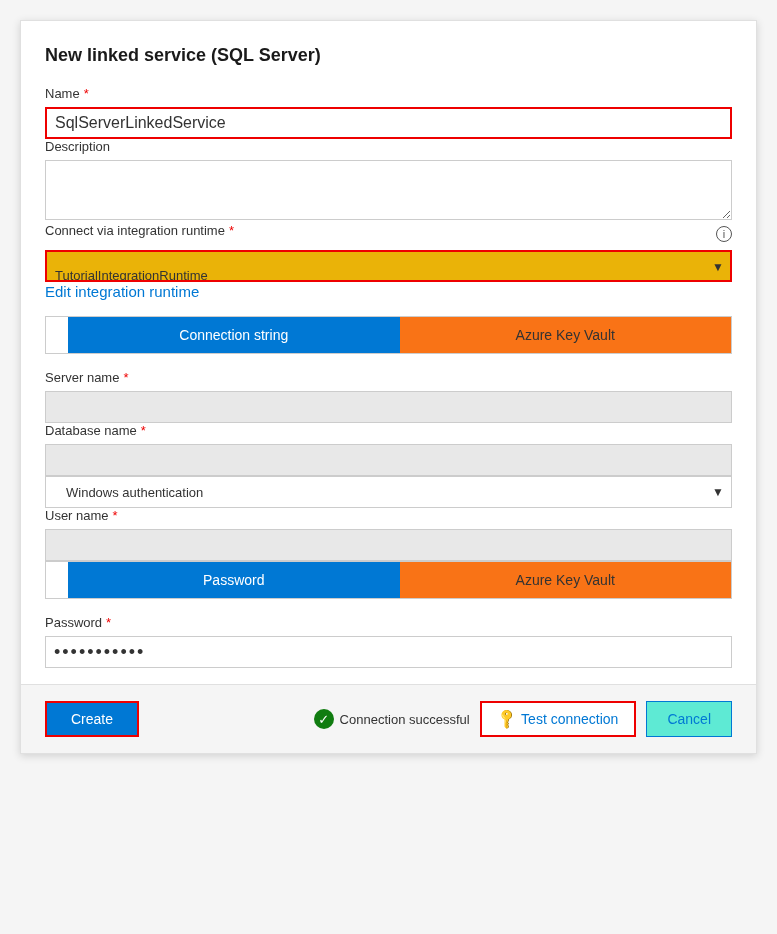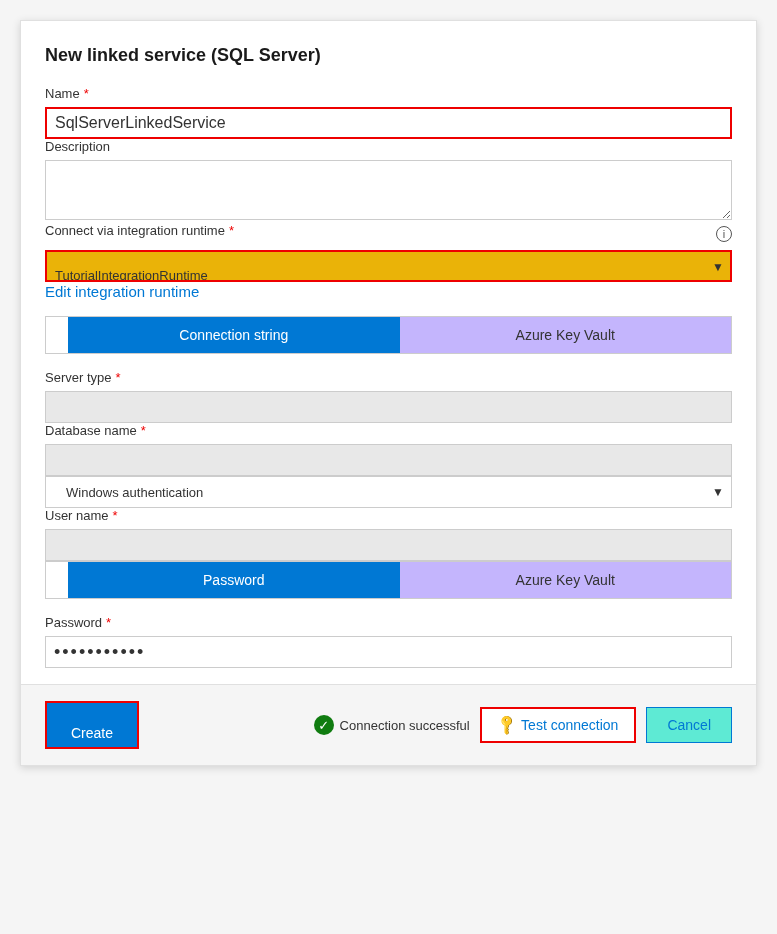--- a/index.html
+++ b/index.html
@@ -130,21 +130,21 @@
       border: none;
       cursor: pointer;
       font-size: 14px;
       font-weight: 500;
     }
     .tab-btn.active {
       background: #0078d4;
       color: #fff;
     }
     .tab-btn.inactive {
-      background: #c4b5fd;
+      background: #f97316;
       color: #333;
     }
     .form-input.filled-gray {
       background: #e8e8e8;
       color: #999;
     }
     .auth-select-wrapper {
       position: relative;
       width: 100%;
     }
@@ -180,21 +180,21 @@
       justify-content: space-between;
       border-top: 1px solid #e0e0e0;
       margin-top: 16px;
     }
     .footer-left { display: flex; align-items: center; }
     .footer-right { display: flex; align-items: center; gap: 10px; }
     .btn-create {
       background: #0078d4;
       color: #fff;
       border: 2px solid #e00;
-      padding: 22px 24px;
+      padding: 8px 24px;
       font-size: 14px;
       font-weight: 500;
       cursor: pointer;
       height: 36px;
     }
     .btn-cancel {
       background: #5eead4;
       color: #0078d4;
       border: 1px solid #0078d4;
       padding: 6px 20px;
@@ -275,21 +275,21 @@
 
   <a class="edit-link">Edit integration runtime</a>
 
   <div class="tab-group">
     <button class="tab-btn active">Connection string</button>
     <button class="tab-btn inactive">Azure Key Vault</button>
   </div>
 
   <div class="form-group">
     <div class="form-label">
-      <span>Server type</span>
+      <span>Server name</span>
       <span class="required-star">*</span>
     </div>
     <input class="form-input filled-gray" type="text" value="" style="">
   </div>
 
   <div class="form-group">
     <div class="form-label">
       <span>Database name</span>
       <span class="required-star">*</span>
     </div>

